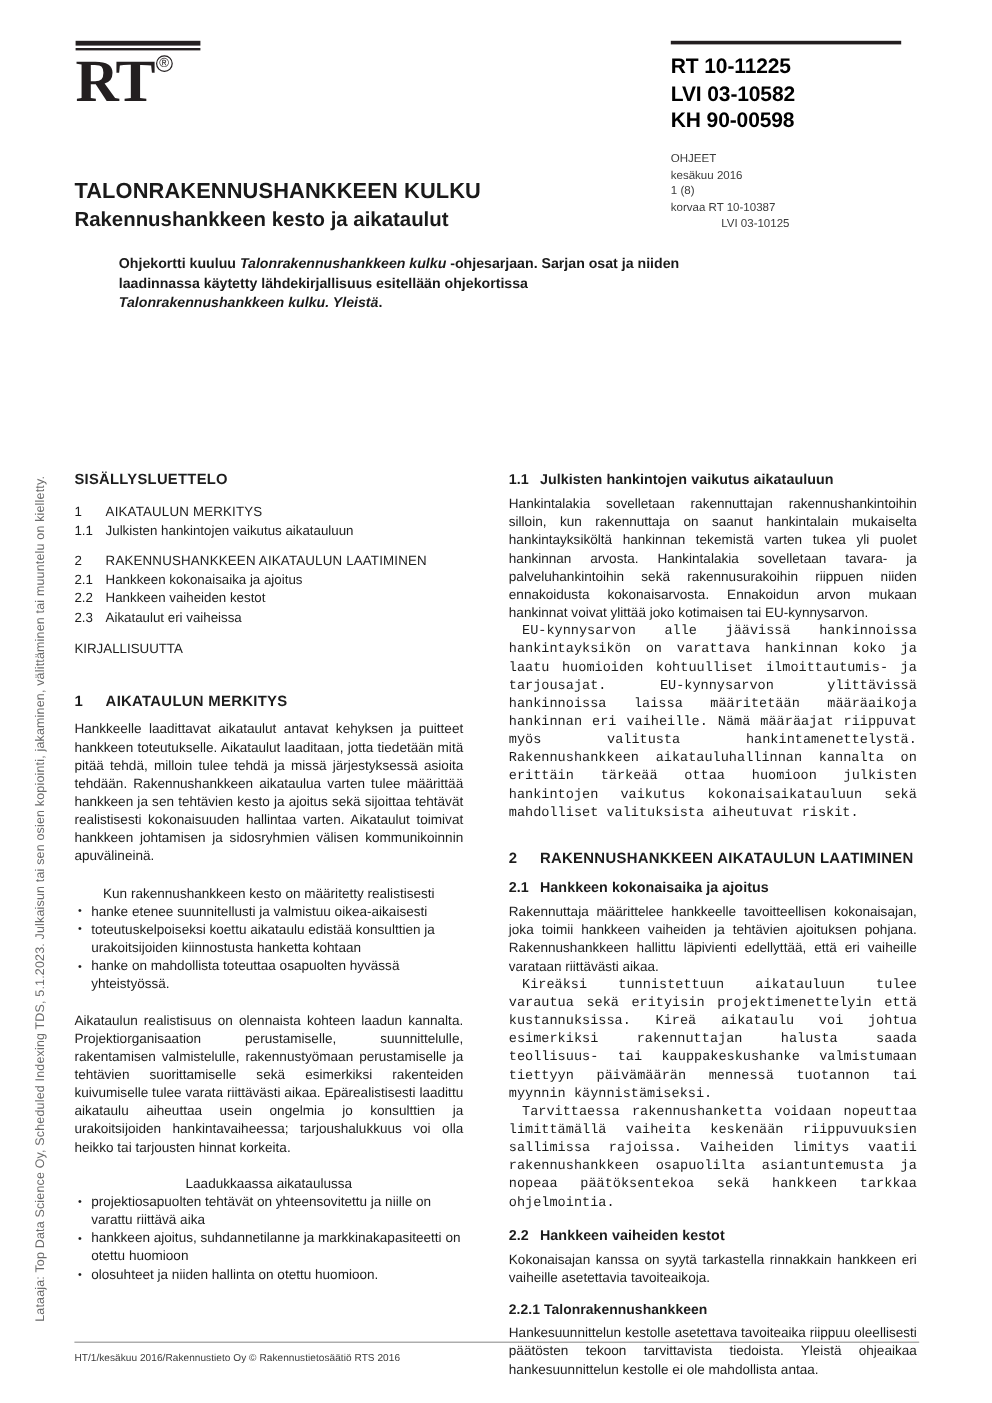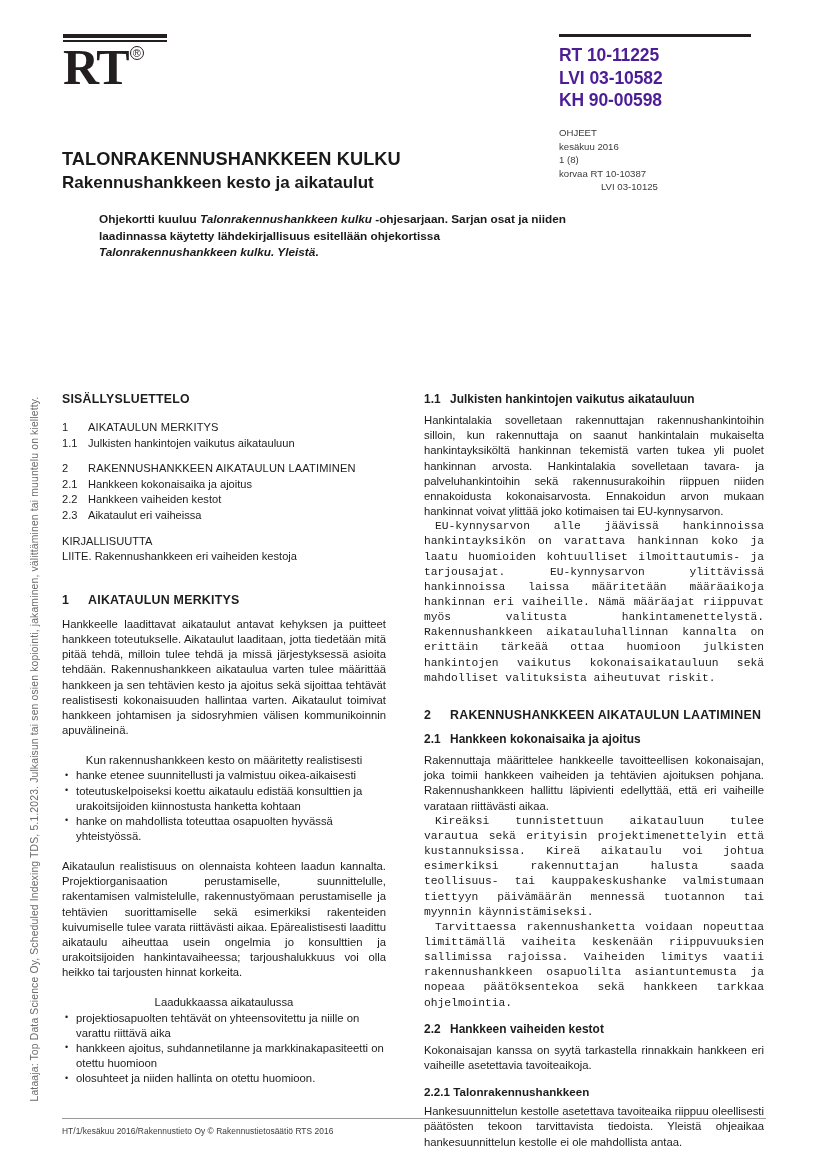--- a/index.html
+++ b/index.html
@@ -104,21 +104,21 @@
     width: 192px;
     height: 3px;
     background: #231f20;
     margin-bottom: 7px;
   }
   .code-line {
     font-size: 17.5px;
     font-weight: bold;
     line-height: 22.5px;
     letter-spacing: -0.1px;
-    color: #4c1d95;
+    color: #000000;
   }
 
   .meta {
     position: absolute;
     right: 0;
     top: 92px;
     width: 230px;
     font-size: 9.6px;
     line-height: 13.6px;
     color: #3b3b3b;
@@ -346,21 +346,20 @@
         <span class="toc-num">2.2</span>
         <span class="toc-label">Hankkeen vaiheiden kestot</span>
       </div>
       <div class="toc-row">
         <span class="toc-num">2.3</span>
         <span class="toc-label">Aikataulut eri vaiheissa</span>
       </div>
     </div>
 
     <div class="toc-plain">KIRJALLISUUTTA</div>
-    <div class="toc-plain">LIITE.  Rakennushankkeen eri vaiheiden kestoja</div>
 
     <div class="gap-xl"></div>
 
     <h2 class="sec">
       <span class="n">1</span>
       <span>AIKATAULUN MERKITYS</span>
     </h2>
 
     <p class="body">Hankkeelle laadittavat aikataulut antavat kehyksen ja puitteet hankkeen toteutukselle. Aikataulut laaditaan, jotta tiedetään mitä pitää tehdä, milloin tulee tehdä ja missä järjestyksessä asioita tehdään. Rakennushankkeen aikataulua varten tulee määrittää hankkeen ja sen tehtävien kesto ja ajoitus sekä sijoittaa tehtävät realistisesti kokonaisuuden hallintaa varten. Aikataulut toimivat hankkeen johtamisen ja sidosryhmien välisen kommunikoinnin apuvälineinä.</p>
 

